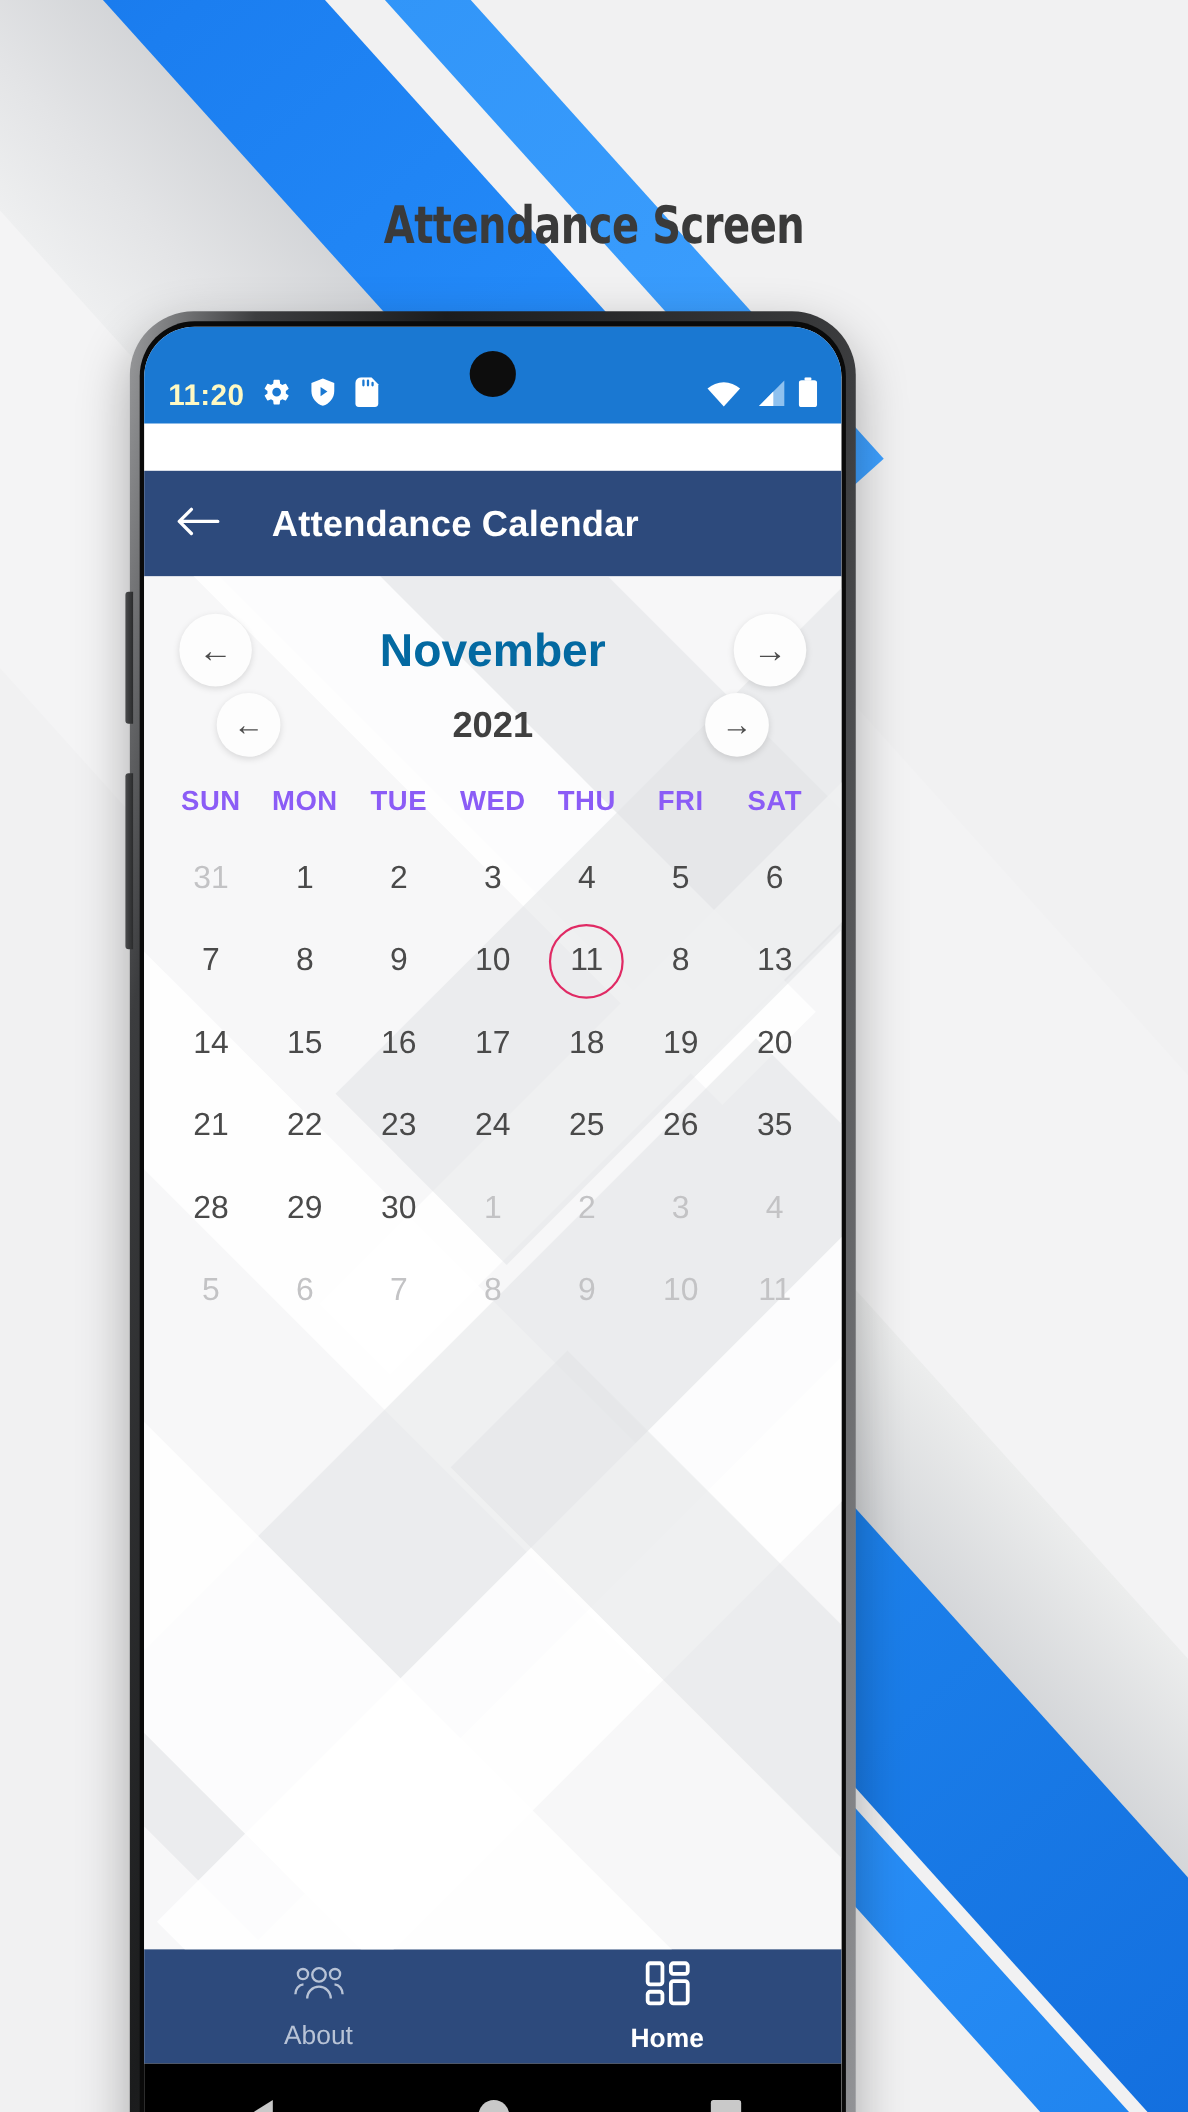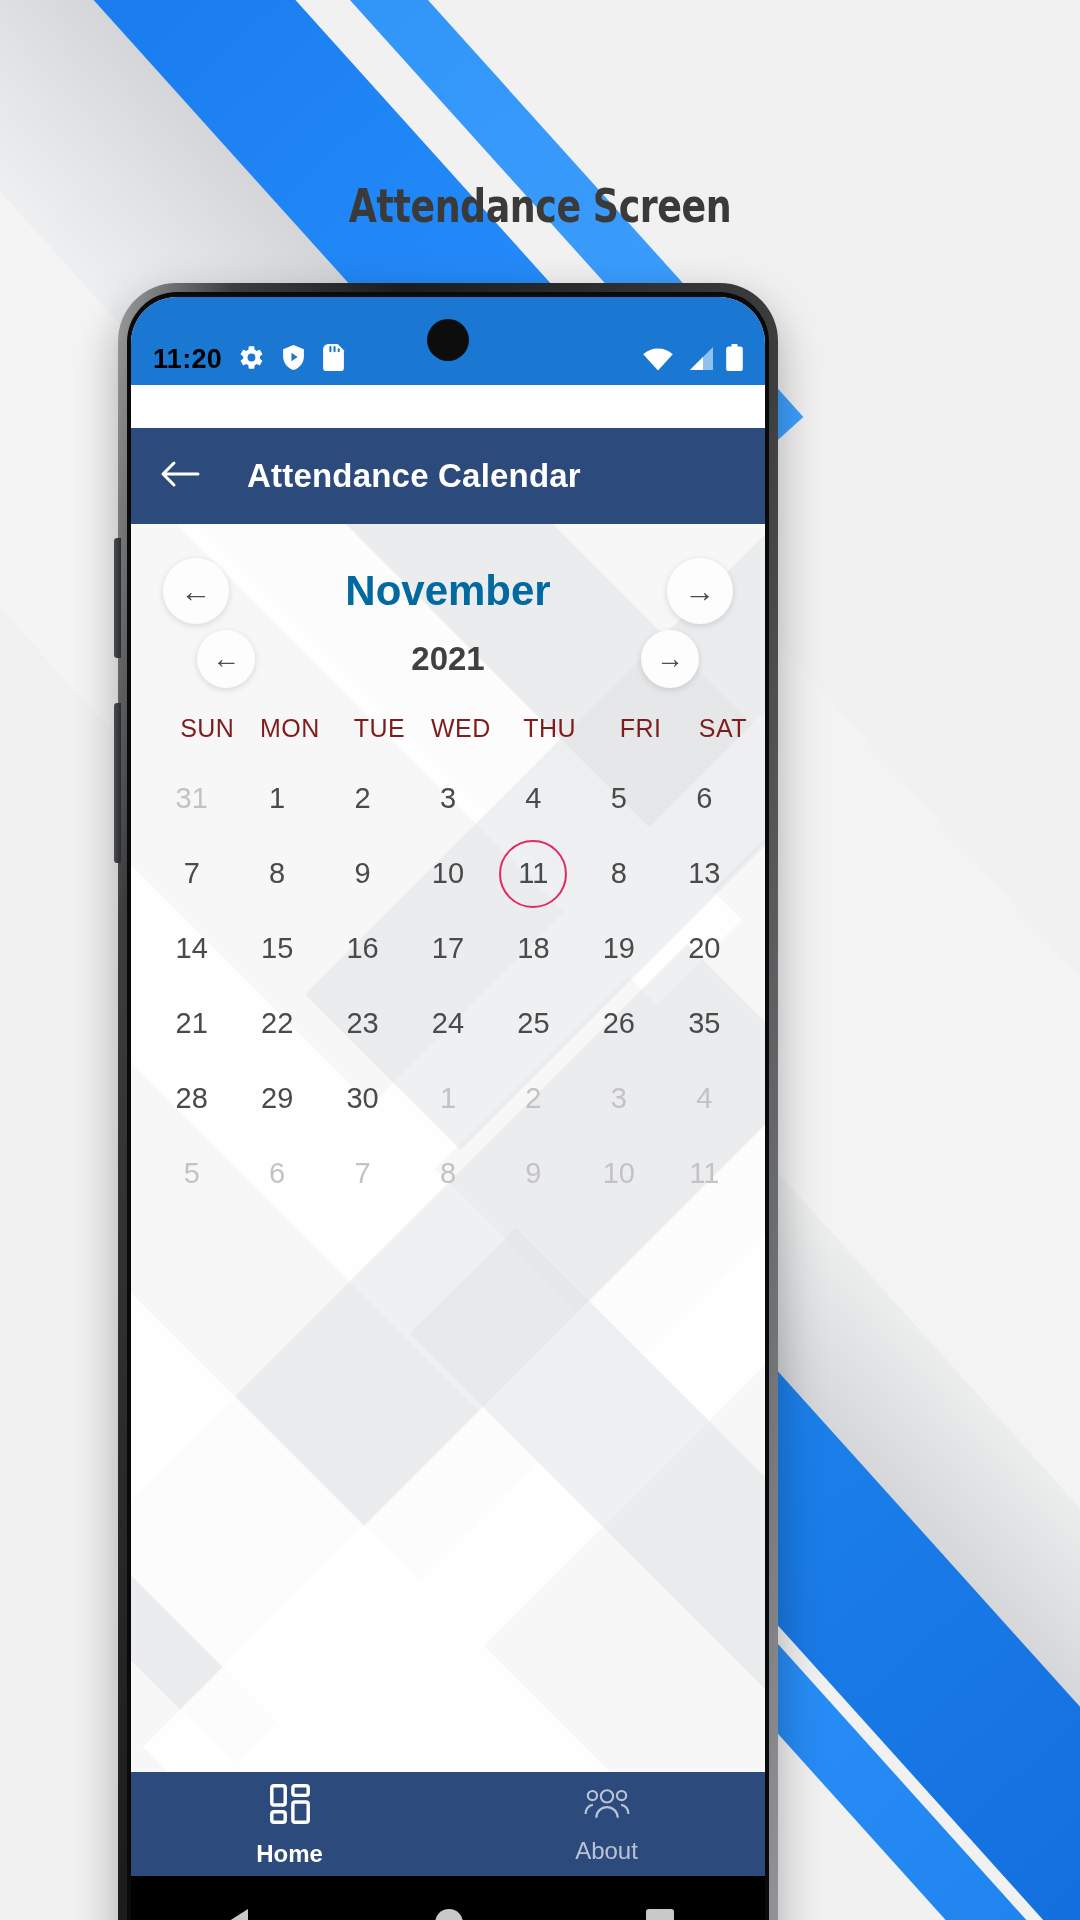--- a/index.html
+++ b/index.html
@@ -107,21 +107,21 @@
     width:42px; height:42px; border-radius:50%;
     background:#0d0d0d;
   }
 
   
   #status-bar {
     height:88px; flex:0 0 88px;
     background:#1a78d2;
     display:flex; align-items:flex-end; justify-content:space-between;
     padding:0 22px 10px 22px;
-    color:#000000;
+    color:#fef9c3;
   }
   #status-left { display:flex; align-items:center; gap:16px; }
   #clock { font-size:27px; font-weight:600; letter-spacing:.3px; }
   .sb-ico { display:block; }
   #status-right { display:flex; align-items:flex-end; gap:11px; }
 
   
   #app-bar {
     flex:0 0 96px; height:96px;
     background:#2d4a7c;
@@ -156,21 +156,21 @@
   }
   .circle-btn.small { width:58px; height:58px; font-size:28px; }
 
   #month-label { color:#0369a1; font-size:42px; font-weight:bold; }
   #year-label  { color:#404040; font-size:33px; font-weight:bold; }
 
   #weekday-row {
     display:grid; grid-template-columns:repeat(7,1fr);
     margin-top:26px; padding:0 10px;
   }
-  .weekday { text-align:right; font-size:25px; color:#7f1d1d; letter-spacing:.5px; }
+  .weekday { text-align:center; font-size:25px; color:#8b5cf6; letter-spacing:.5px;font-weight:bold; }
 
   #day-grid {
     display:grid; grid-template-columns:repeat(7,1fr);
     row-gap:0; margin-top:18px; padding:0 10px;
   }
   .day-cell {
     height:75px; display:flex; align-items:center; justify-content:center;
     font-size:29px; color:#4a4a4a; cursor:pointer; position:relative;
   }
   .day-cell.muted { color:#c3c3c5; }
@@ -450,44 +450,44 @@
               </div>
               <div class="day-cell muted">
                 <span class="day-num">11</span>
               </div>
             </div>
 
         </div>
       </div>
 
       <div id="bottom-nav">
-        <div class="bnav-item">
-          <span>
-            <svg width="46" height="46" viewBox="0 0 24 24" fill="none" stroke="#fff" stroke-width="1.8">
-              <rect x="2.5" y="2.5" width="7" height="10" rx="1.2"></rect>
-              <rect x="13.5" y="2.5" width="8" height="5" rx="1.2"></rect>
-              <rect x="2.5" y="16" width="7" height="5.5" rx="1.2"></rect>
-              <rect x="13.5" y="11" width="8" height="10.5" rx="1.2"></rect>
-            </svg>
-          </span>
-          <span class="bnav-label">Home</span>
-        </div>
         <div class="bnav-item inactive">
           <span>
             <svg width="46" height="40" viewBox="0 0 30 24" fill="none" stroke="#b8c3d6" stroke-width="1.4">
               <circle cx="15" cy="7" r="4"></circle>
               <path d="M8 21c0-4 3.2-7 7-7s7 3 7 7"></path>
               <circle cx="5.5" cy="6.5" r="3"></circle>
               <path d="M1 18.5c0-3.2 2-5.6 4.8-5.9"></path>
               <circle cx="24.5" cy="6.5" r="3"></circle>
               <path d="M29 18.5c0-3.2-2-5.6-4.8-5.9"></path>
             </svg>
           </span>
           <span class="bnav-label">About</span>
         </div>
+        <div class="bnav-item">
+          <span>
+            <svg width="46" height="46" viewBox="0 0 24 24" fill="none" stroke="#fff" stroke-width="1.8">
+              <rect x="2.5" y="2.5" width="7" height="10" rx="1.2"></rect>
+              <rect x="13.5" y="2.5" width="8" height="5" rx="1.2"></rect>
+              <rect x="2.5" y="16" width="7" height="5.5" rx="1.2"></rect>
+              <rect x="13.5" y="11" width="8" height="10.5" rx="1.2"></rect>
+            </svg>
+          </span>
+          <span class="bnav-label">Home</span>
+        </div>
       </div>
 
       <div id="system-nav">
         <div class="sysnav-btn">
           <span>
             <svg width="30" height="32" viewBox="0 0 30 32" fill="#c9c9c9">
                 <path d="M26 2 4 16l22 14z"></path>
               </svg>
           </span>
         </div>

